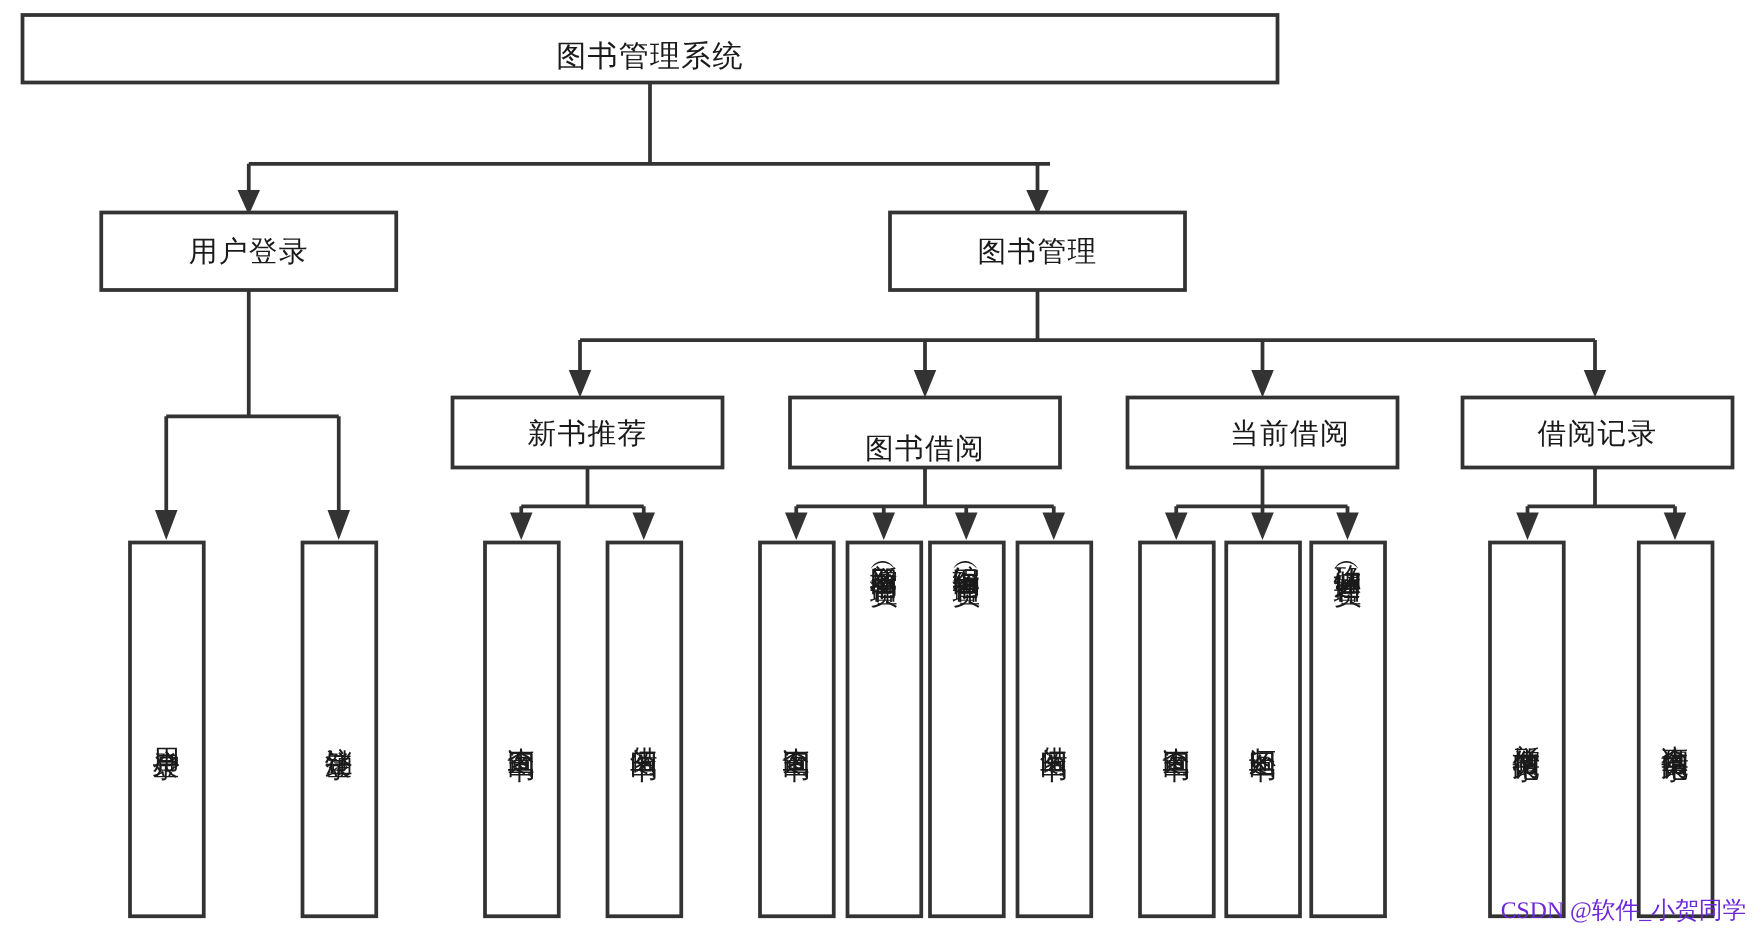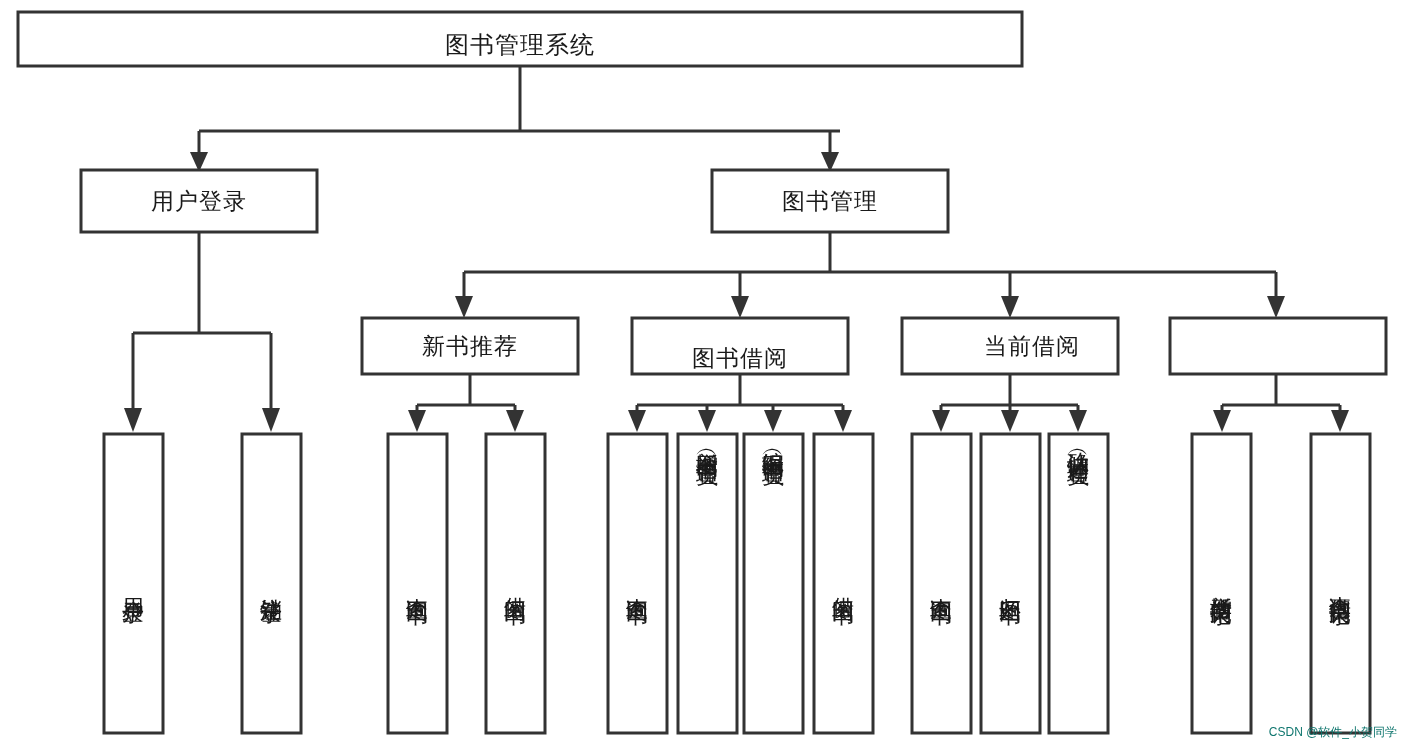--- a/index.html
+++ b/index.html
@@ -38,23 +38,23 @@
     fill: none;
   }
   .arrow-head {
     fill: #333333;
     stroke: none;
   }
   .watermark {
     position: absolute;
     right: 8px;
     bottom: 6px;
-    font-family: Liberation Sans, sans-serif;
-    font-size: 12px;
-    color: #0f766e;
+    font-family: Liberation Serif, serif;
+    font-size: 19px;
+    color: #6d28d9;
     white-space: nowrap;
     user-select: none;
   }
   .vlabel-wrap {
     position: absolute;
     display: flex;
     align-items: center;
     justify-content: center;
     pointer-events: none;
   }
@@ -208,20 +208,23 @@
 
   <div class="hlabel-wrap" style="left:712px; top:170px; width:236px; height:62px;">
     <span class="hlabel-text">图书管理</span>
   </div>
   <div class="hlabel-wrap" style="left:632px; top:318px; width:216px; height:56px;align-items:flex-end;">
     <span class="hlabel-text">图书借阅</span>
   </div>
   <div class="hlabel-wrap" style="left:902px; top:318px; width:260px; height:56px;">
     <span class="hlabel-text">当前借阅</span>
   </div>
+  <div class="hlabel-wrap" style="left:1170px; top:318px; width:216px; height:56px;">
+    <span class="hlabel-text">借阅记录</span>
+  </div>
 
   <div class="vlabel-wrap" style="left:104px; top:434px; width:59px; height:299px;">
     <span class="vlabel-text">用户登录</span>
   </div>
   <div class="vlabel-wrap" style="left:242px; top:434px; width:59px; height:299px;">
     <span class="vlabel-text">注销登录</span>
   </div>
 
   <div class="vlabel-wrap" style="left:388px; top:434px; width:59px; height:299px;">
     <span class="vlabel-text">查询图书</span>

